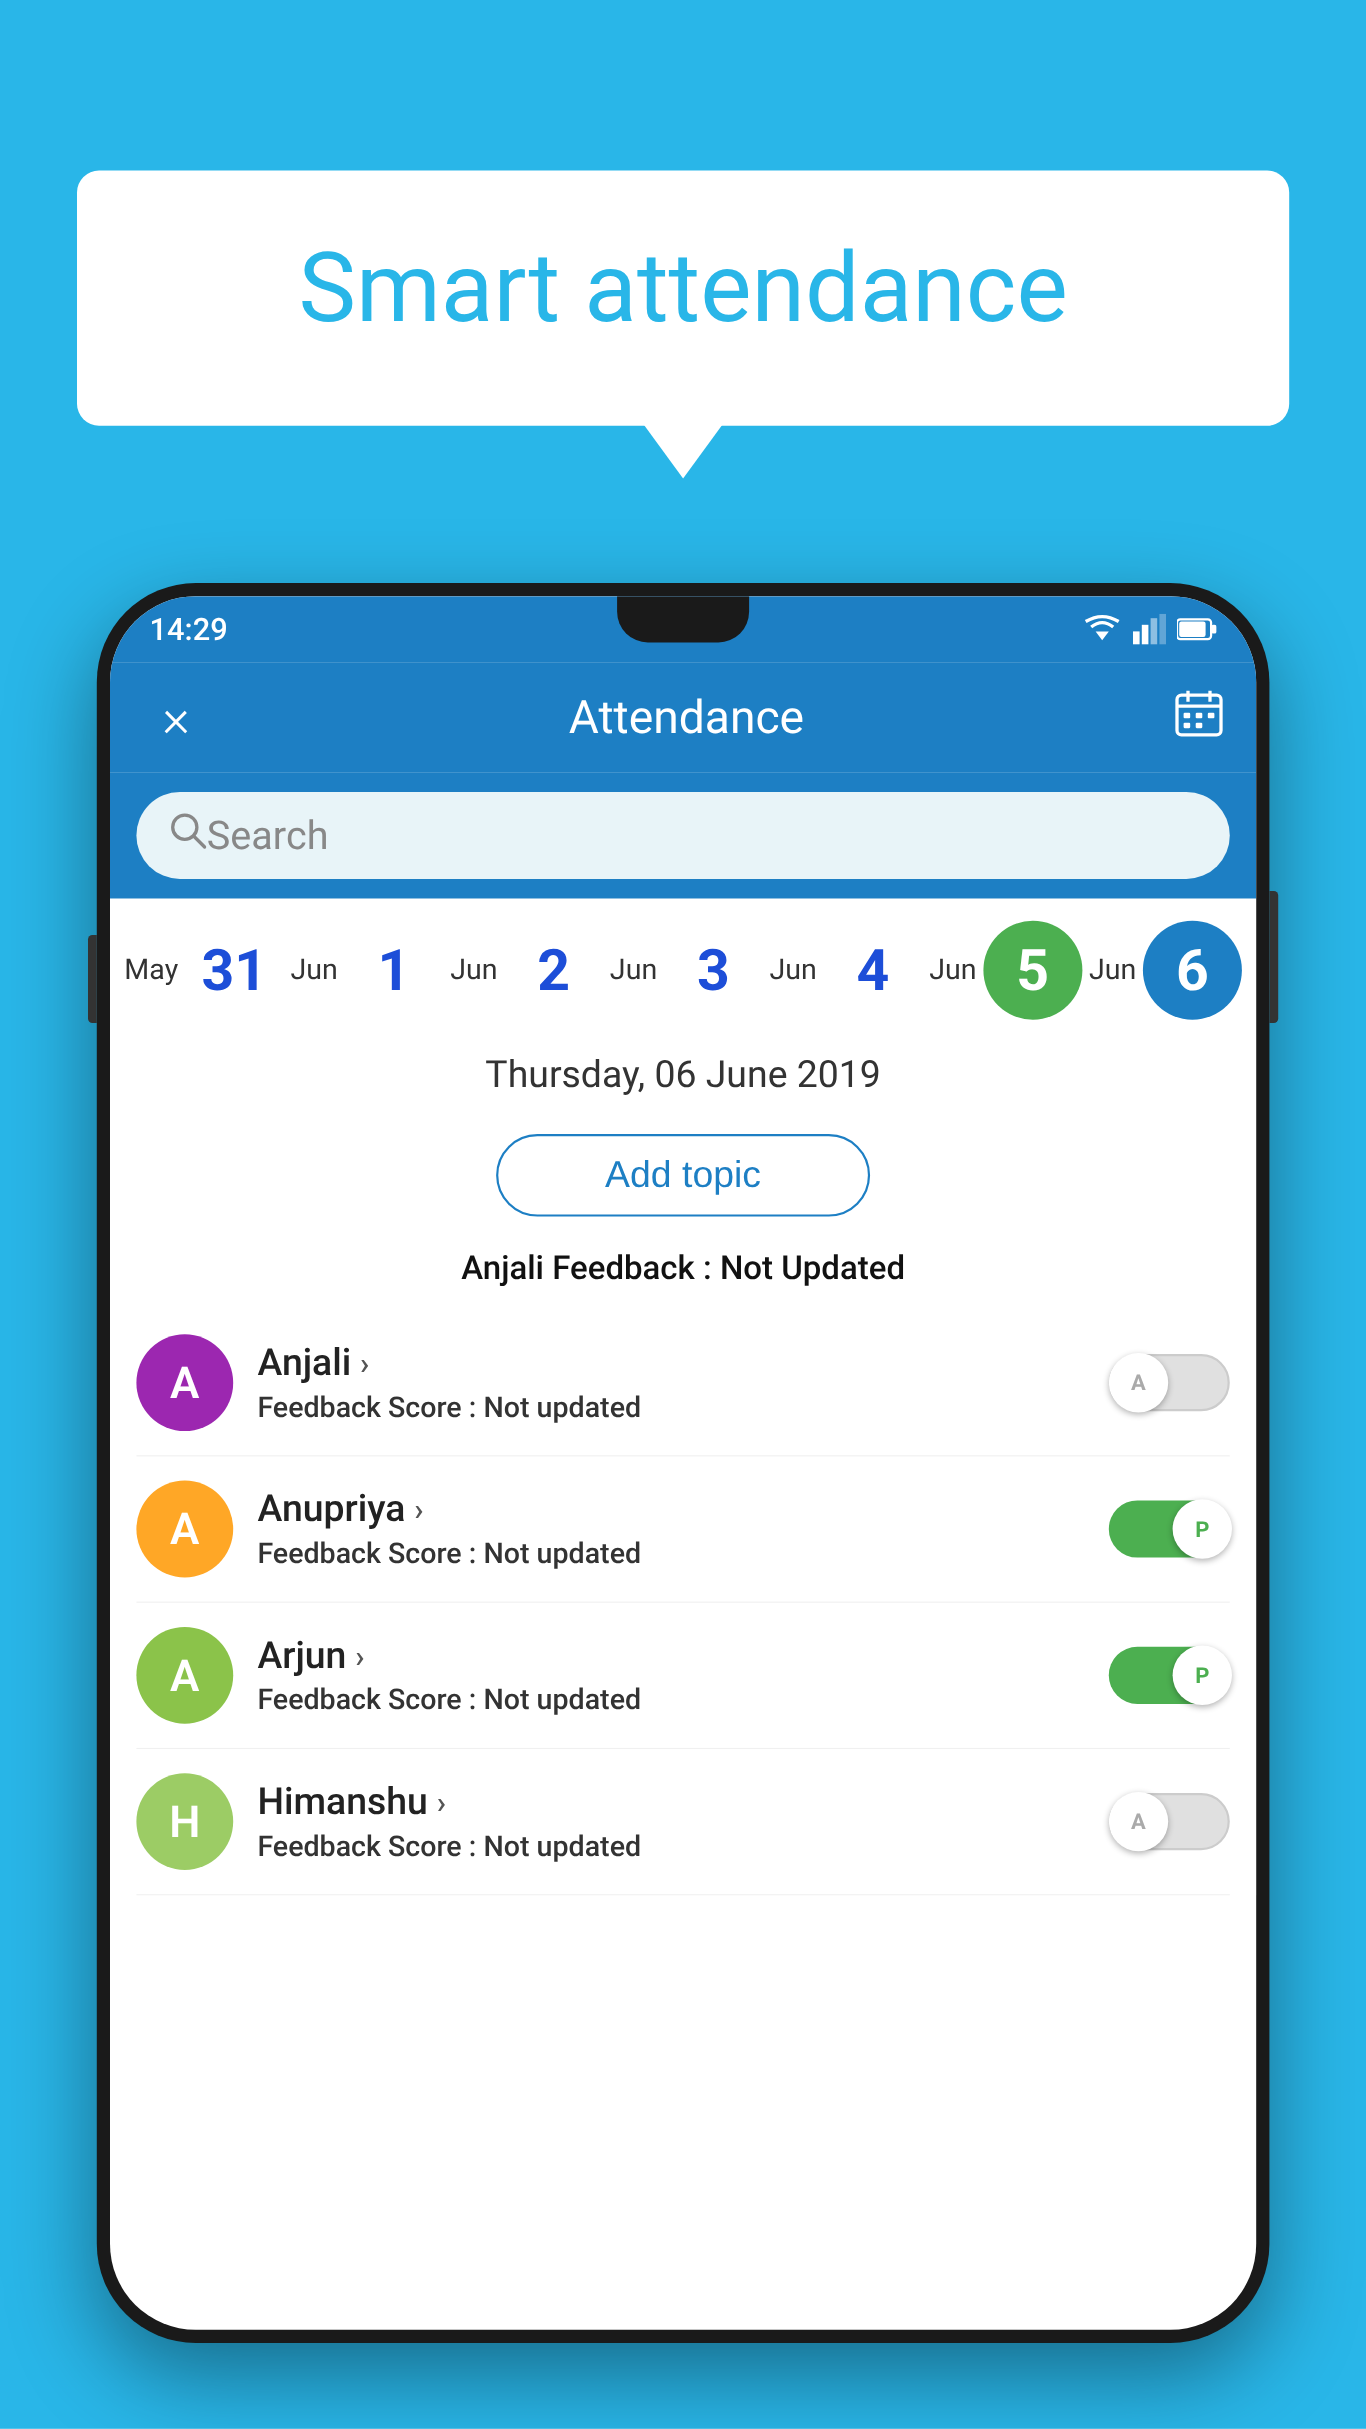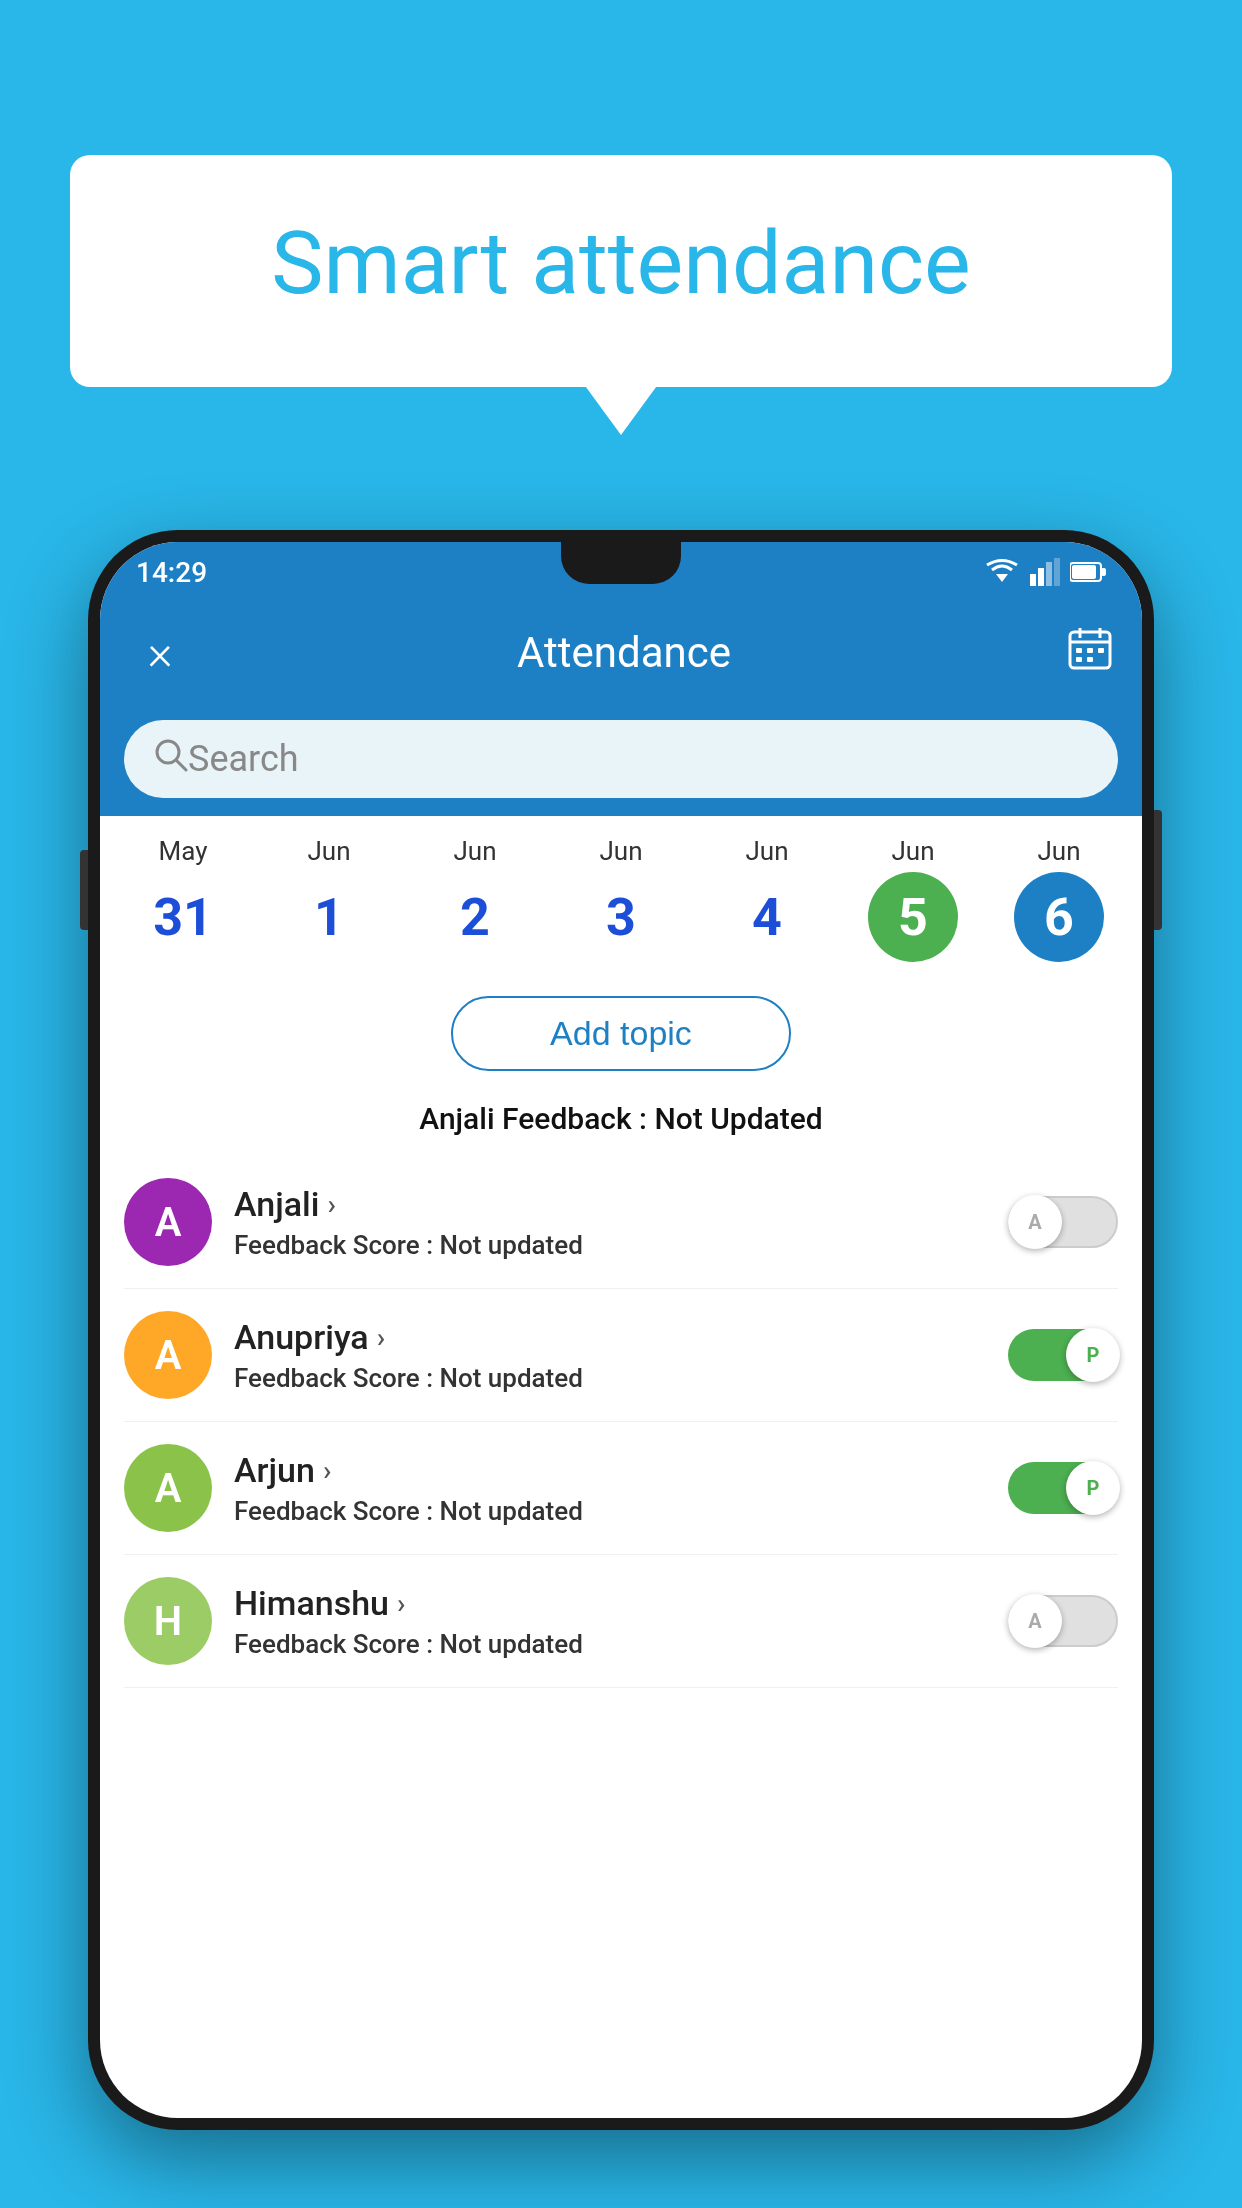--- a/index.html
+++ b/index.html
@@ -188,21 +188,21 @@
     
     .calendar-strip {
       padding: 20px 10px 10px;
       display: flex;
       justify-content: space-around;
       background: white;
     }
 
     .cal-day {
       display: flex;
-      flex-direction: column;
+      flex-direction: row;
       align-items: center;
       gap: 6px;
       cursor: pointer;
     }
 
     .cal-month {
       font-size: 26px;
       color: #333;
       font-weight: 400;
     }
@@ -493,20 +493,21 @@
           <div class="cal-day">
             <div class="cal-month">Jun</div>
             <div class="cal-date green">5</div>
           </div>
           <div class="cal-day">
             <div class="cal-month">Jun</div>
             <div class="cal-date blue">6</div>
           </div>
         </div>
 
+      <div class="selected-date">Thursday, 06 June 2019</div>
 
       <div style="text-align:center; background:white; padding: 8px 16px;">
         <button class="add-topic-btn">Add topic</button>
       </div>
 
       <div class="feedback-summary">
         <span>Anjali Feedback : </span><span style="color:#111;font-weight:500;">Not Updated</span>
       </div>
 
       <div class="student-list" id="student-list">

